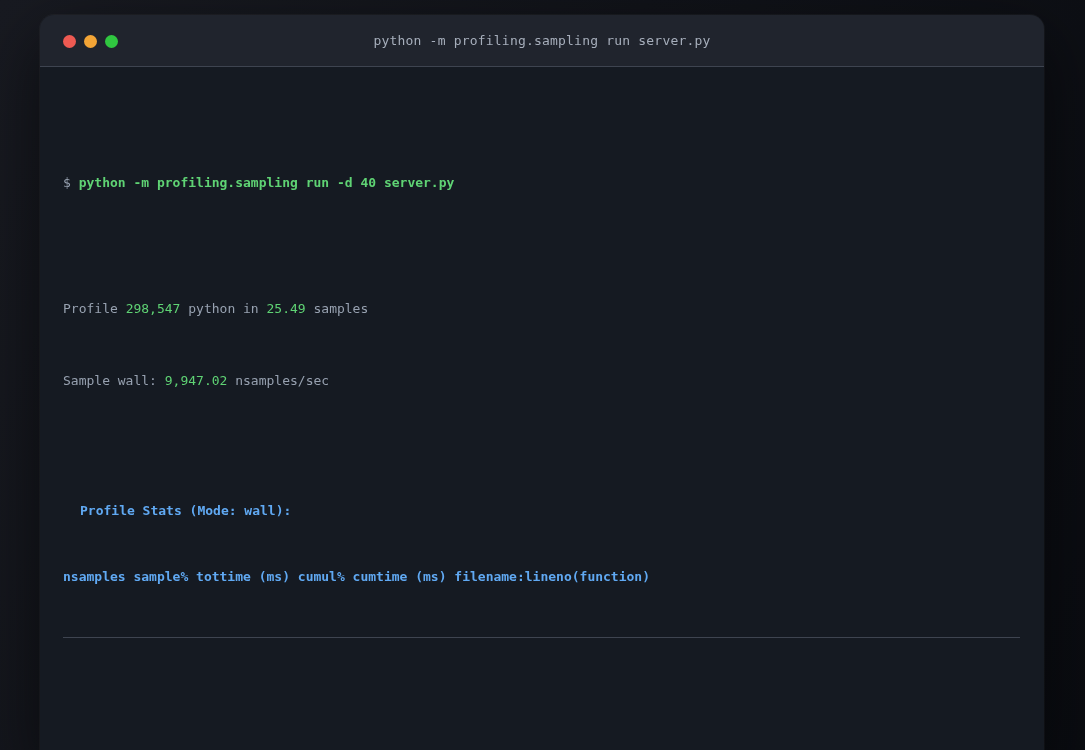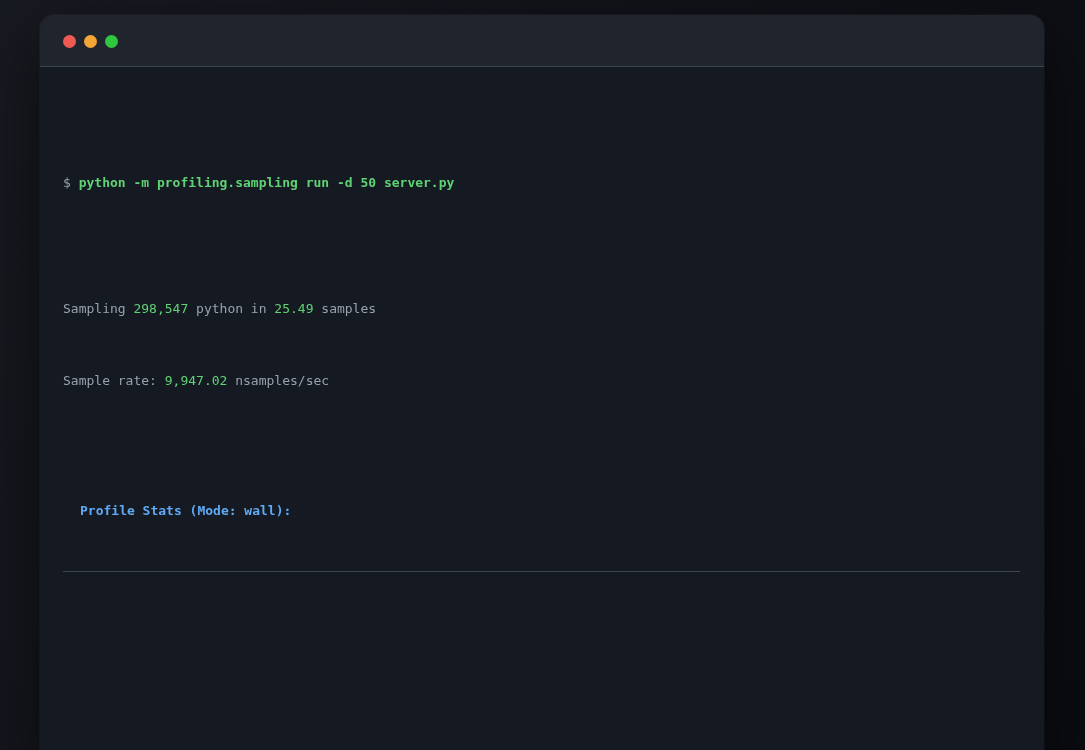--- a/index.html
+++ b/index.html
@@ -64,33 +64,35 @@
 
 <div class="page">
   <div class="window">
 
     <div class="titlebar">
       <div class="dots">
         <div class="dot dot-red"></div>
         <div class="dot dot-yellow"></div>
         <div class="dot dot-green"></div>
       </div>
+      <div class="title">python -m profiling.sampling run server.py</div>
     </div>
 
     <div class="term-body">
 
       
-      <div class="line m-cmd"><span class="dim">$ </span><span class="g bold">python -m profiling.sampling run -d 50 server.py</span></div>
+      <div class="line m-cmd"><span class="dim">$ </span><span class="g bold">python -m profiling.sampling run -d 40 server.py</span></div>
 
       
-      <div class="line"><span class="dim">Sampling </span><span class="g">298,547</span><span class="dim"> python in </span><span class="g">25.49</span><span class="dim"> samples</span></div>
-      <div class="line m-stat"><span class="dim">Sample rate: </span><span class="g">9,947.02</span><span class="dim"> nsamples/sec</span></div>
+      <div class="line"><span class="dim">Profile </span><span class="g">298,547</span><span class="dim"> python in </span><span class="g">25.49</span><span class="dim"> samples</span></div>
+      <div class="line m-stat"><span class="dim">Sample wall: </span><span class="g">9,947.02</span><span class="dim"> nsamples/sec</span></div>
 
       
       <div class="line m-section b bold">Profile Stats (Mode: wall):</div>
+      <div class="line b bold">nsamples sample% tottime (ms) cumul% cumtime (ms) filename:lineno(function)</div>
       <div class="rule"></div>
 
       
       
 
       
       
 
       
       

